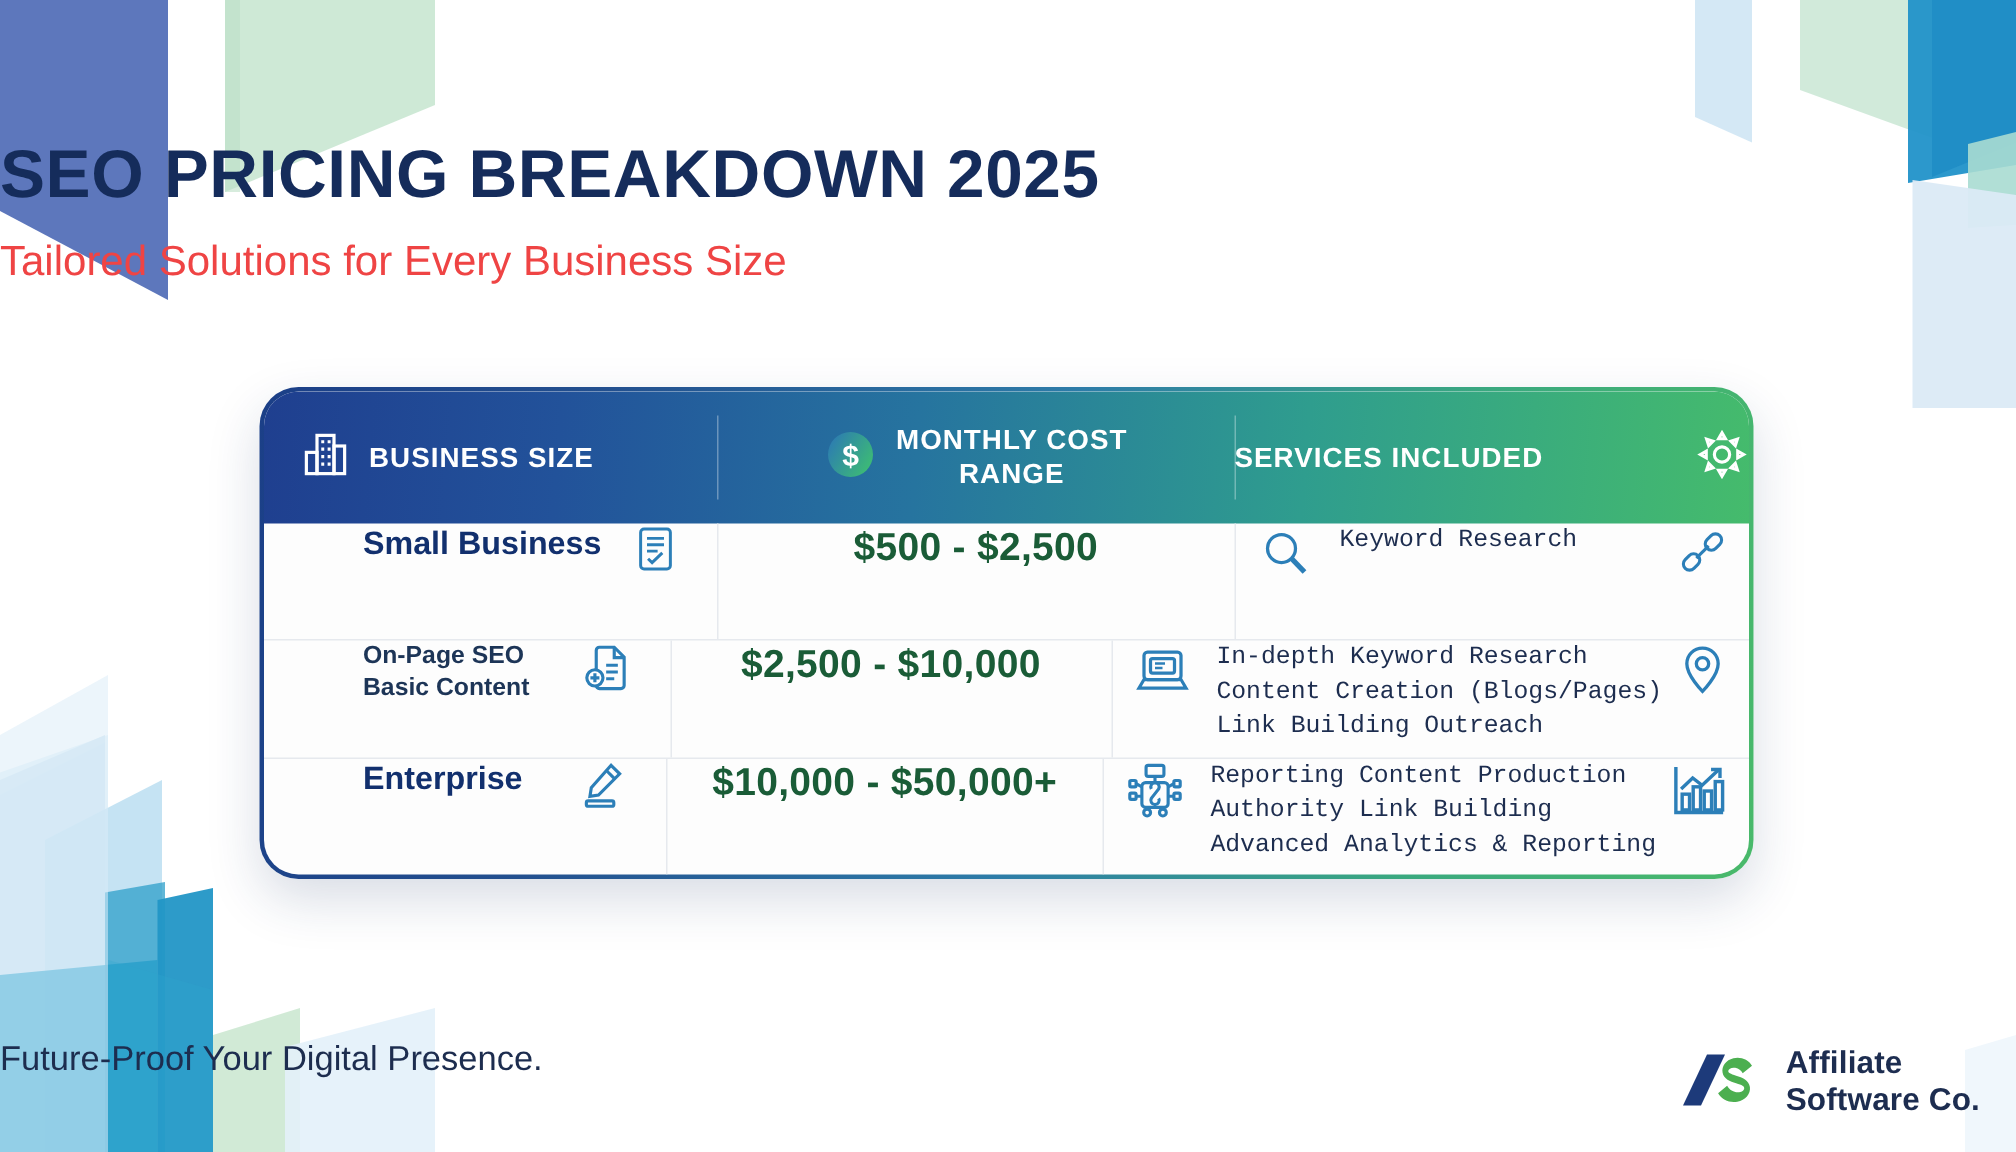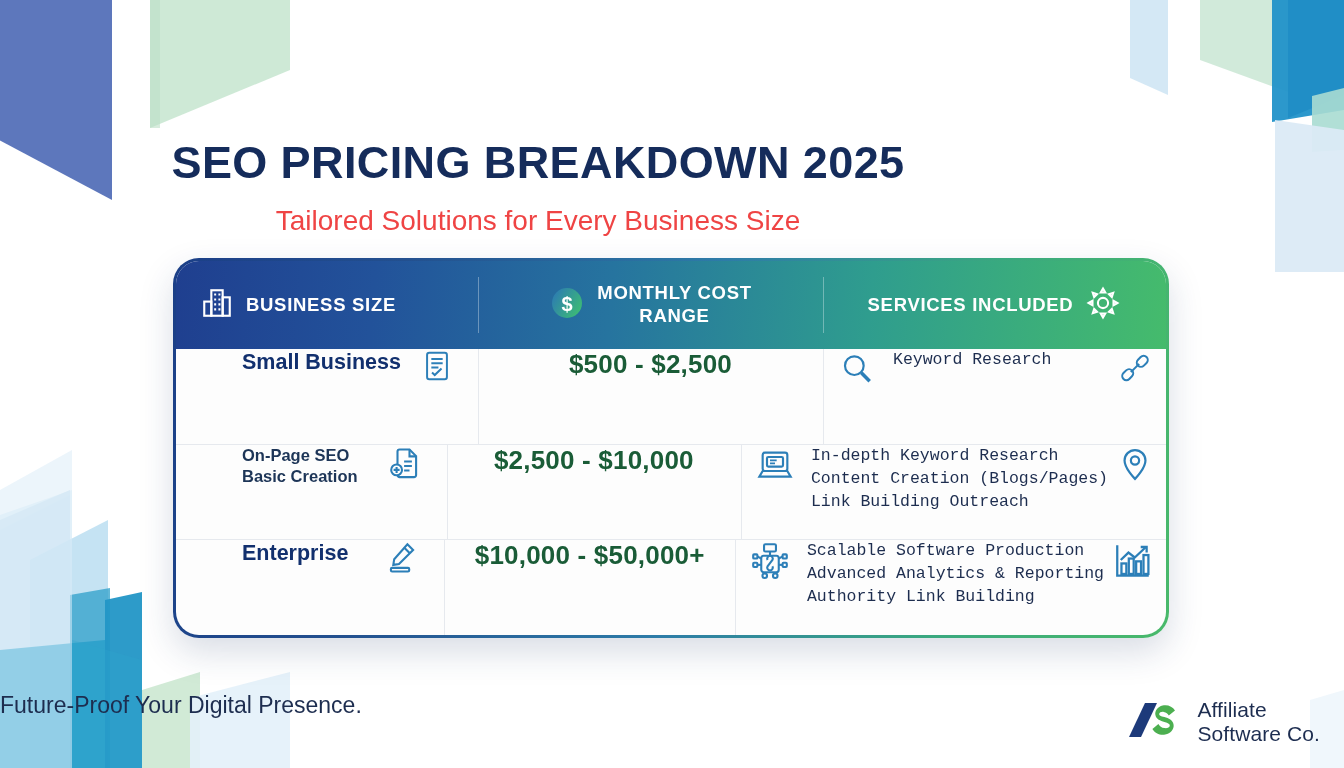--- a/index.html
+++ b/index.html
@@ -31,22 +31,20 @@
     width: 1344px;
     height: 768px;
   }
 
   
   .heading {
     position: absolute;
     top: 92px;
     left: 0;
     width: 1076px;
-    text-align: center;
-    margin-top: 47px;
   }
   .title {
     font-size: 45px;
     font-weight: bold;
     letter-spacing: 0.4px;
     color: #152c5b;
     line-height: 1.08;
     white-space: nowrap;
   }
   .subtitle {
@@ -56,21 +54,21 @@
     color: #ef4444;
     line-height: 1.15;
   }
 
   
   .card-wrap {
     position: absolute;
     left: 173px;
     top: 258px;
     width: 996px;
-    height: 380px;
+    height: 328px;
     border-radius: 26px;
     padding: 3px;
     background: linear-gradient(100deg, #1b3f87 0%, #23508f 22%, #2d7ca8 52%, #3aa97f 78%, #49b96a 100%);
     box-shadow: 0 14px 34px rgba(30, 55, 100, 0.17);
   }
   .card {
     width: 100%;
     height: 100%;
     border-radius: 23px;
     background: #fdfdfd;
@@ -91,21 +89,21 @@
   .th {
     display: flex;
     align-items: center;
     justify-content: center;
     gap: 12px;
     height: 100%;
     position: relative;
   }
   .th-biz   { width: 302px; justify-content: flex-start; padding-left: 24px; }
   .th-cost  { width: 345px; }
-  .th-serv  { flex: 1; }
+  .th-serv  { flex: 1; justify-content: space-between; }
   .th-cost::before, .th-serv::before {
     content: "";
     position: absolute;
     left: 0; top: 16px; bottom: 16px;
     width: 1px;
     background: rgba(255,255,255,0.33);
   }
   .th-label {
     font-size: 18.5px;
     font-weight: bold;
@@ -191,22 +189,23 @@
     width: 1344px;
     font-size: 23px;
     color: #1d2d4f;
   }
 
   .logo {
     position: absolute;
     right: 24px;
     top: 697px;
     display: flex;
-    align-items: flex-end;
+    align-items: flex-start;
     gap: 12px;
+    font-weight: bold;
   }
   .logo-text {
     font-size: 21px;
     line-height: 1.17;
     color: #1d2d50;
     letter-spacing: 0.1px;
   }
 </style>
 </head>
 <body>
@@ -345,21 +344,21 @@
                 <rect x="12.8" y="5.2" width="7.6" height="5.2" rx="2.6" transform="rotate(-45 16.6 7.8)"></rect>
               </svg>
             </span>
           </div>
         </div>
 
         <div class="row">
           <div class="cell cell-biz">
             <span>
               <span class="biz-label plain">On-Page SEO</span><br>
-              <span class="biz-label plain">Basic Creation</span>
+              <span class="biz-label plain">Basic Content</span>
             </span>
             <span class="icn">
               <svg width="36" height="36" viewBox="0 0 24 24" fill="none" stroke="#2c7fb8" stroke-width="1.4">
                 <path d="M8.4 3 H15 L19.4 7.4 V20 a1.4 1.4 0 0 1 -1.4 1.4 H8.4 a1.4 1.4 0 0 1 -1.4 -1.4 V4.4 A1.4 1.4 0 0 1 8.4 3 Z"></path>
                 <polyline points="15,3 15,7.6 19.4,7.6"></polyline>
                 <line x1="11.4" y1="11" x2="16.6" y2="11"></line>
                 <line x1="11.4" y1="14" x2="16.6" y2="14"></line>
                 <line x1="11.4" y1="17" x2="15" y2="17"></line>
                 <circle cx="6.4" cy="16.6" r="3.6" fill="#ffffff"></circle>
                 <line x1="6.4" y1="14.6" x2="6.4" y2="18.6"></line>
@@ -423,23 +422,23 @@
                 <line x1="4.8" y1="14.2" x2="7" y2="14.2"></line>
                 <line x1="19.2" y1="9.4" x2="17" y2="10.6"></line>
                 <line x1="19.2" y1="14.2" x2="17" y2="14.2"></line>
                 <circle cx="9" cy="20.4" r="1.3"></circle>
                 <circle cx="15" cy="20.4" r="1.3"></circle>
                 <line x1="9" y1="18.4" x2="9" y2="19.1"></line>
                 <line x1="15" y1="18.4" x2="15" y2="19.1"></line>
               </svg>
             </span>
             <span class="serv-list">
-              <span class="serv-item">Scalable Software Production</span>
+              <span class="serv-item">Reporting Content Production</span>
+              <span class="serv-item">Authority Link Building</span>
               <span class="serv-item">Advanced Analytics &amp; Reporting</span>
-              <span class="serv-item">Authority Link Building</span>
             </span>
             <span class="icn">
               <svg width="42" height="42" viewBox="0 0 24 24" fill="none" stroke="#2c7fb8" stroke-width="1.3">
                 <polyline points="3,3 3,20.4 21,20.4"></polyline>
                 <rect x="5.4" y="13.4" width="2.8" height="6"></rect>
                 <rect x="9.6" y="10.6" width="2.8" height="8.8"></rect>
                 <rect x="13.8" y="12.2" width="2.8" height="7.2"></rect>
                 <rect x="18" y="8.6" width="2.8" height="10.8"></rect>
                 <polyline points="5,11.4 9.4,7.2 13,10 19.4,4"></polyline>
                 <polyline points="16.4,4 19.8,4 19.8,7.2"></polyline>

